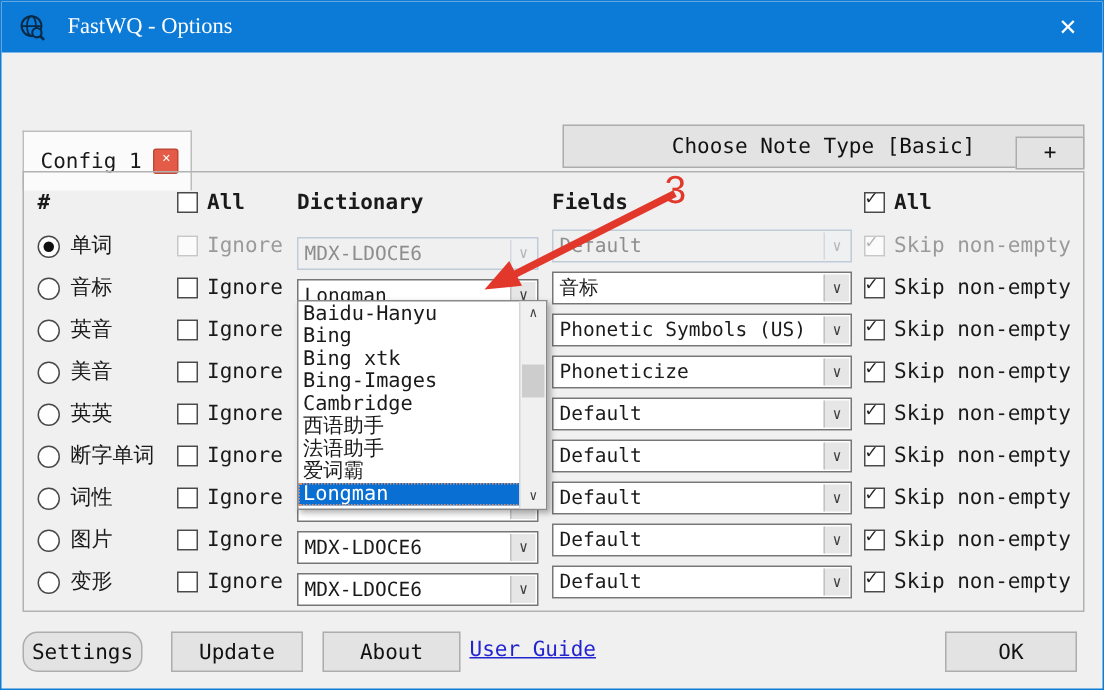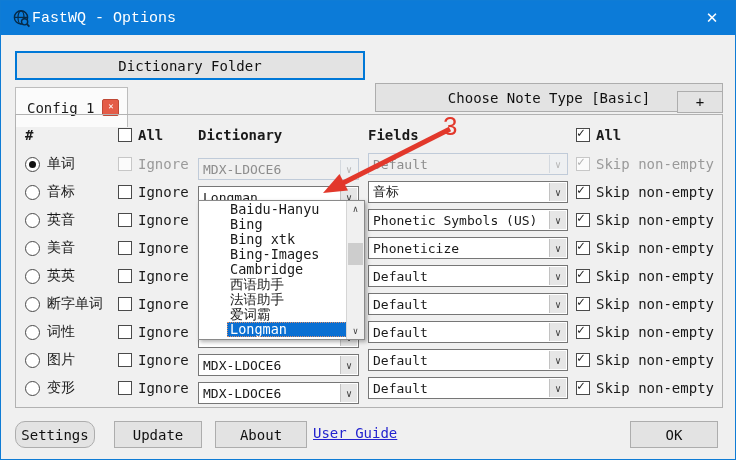--- a/index.html
+++ b/index.html
@@ -5,21 +5,21 @@
   html,body{margin:0;padding:0;background:#888;}
   .window{
     position:relative;width:736px;height:460px;box-sizing:border-box;
     background:#f0f0f0;border:1px solid #0f7cd5;overflow:hidden;
     font-family:"DejaVu Sans Mono","Liberation Mono",monospace;font-size:14px;color:#1a1a1a;
   }
   
   .titlebar{position:absolute;left:0;top:0;right:0;height:34px;background:#0c7bd8;
     display:flex;align-items:center;color:#fff;}
   .app-icon{margin-left:11px;flex:0 0 auto;}
-  .title{margin-left:1px;font-family:Liberation Mono, monospace;font-size:15px;}
+  .title{margin-left:14px;font-family:Liberation Serif, serif;font-size:15px;}
   .close-btn{position:absolute;right:0;top:0;width:46px;height:34px;display:flex;
     align-items:center;justify-content:center;font-family:"Liberation Sans",sans-serif;
     font-size:15px;color:#fff;cursor:default;}
   
   .btn{position:absolute;box-sizing:border-box;background:#e3e3e3;border:1px solid #adadad;
     display:flex;align-items:center;justify-content:center;font-family:inherit;font-size:14px;color:#111;}
   .btn-dictfolder{left:14px;top:50px;width:350px;height:29px;border:2px solid #0078d7;}
   .btn-notetype{left:374px;top:50px;width:348px;height:29px;margin-top:32px;}
   
   .tab{position:absolute;left:14px;top:86px;width:113px;height:40px;box-sizing:border-box;
@@ -55,21 +55,21 @@
   .combo .chev{position:absolute;right:1px;top:1px;bottom:1px;width:16px;background:#e6e6e6;
     border-left:1px solid #c2c2c2;display:flex;align-items:center;justify-content:center;
     font-size:10px;color:#3f3f3f;}
   .combo.dis{background:#f0f0f0;border-color:#c0cbd9;color:#8d8d8d;}
   .combo.dis .chev{background:#eef0f2;border-left-color:#d4d9df;color:#b6b6b6;}
   .c3 .combo{width:161px;margin-top:10px;}
   .c4 .combo{width:200px;}
   
   .dd{position:absolute;left:197px;top:199px;width:167px;height:140px;box-sizing:border-box;
     background:#fff;border:1px solid #8a8a8a;z-index:5;box-shadow:2px 2px 4px rgba(0,0,0,.3);}
-  .dd-items{position:absolute;left:0;top:1px;right:17px;padding-left:28px;}
+  .dd-items{position:absolute;left:0;top:1px;right:17px;}
   .dd-item{height:15px;line-height:15px;font-size:13.5px;padding-left:3px;white-space:nowrap;overflow:hidden;}
   .dd-item.selected{background:#0a6fd2;color:#fff;outline:1px dotted #d9906d;outline-offset:-1px;}
   .dd-scroll{position:absolute;right:0;top:0;bottom:0;width:17px;background:#f0f0f0;border-left:1px solid #d5d5d5;}
   .dd-up,.dd-down{position:absolute;left:0;right:0;height:16px;display:flex;align-items:center;
     justify-content:center;font-size:9px;color:#404040;}
   .dd-up{top:0;}
   .dd-down{bottom:0;}
   .dd-thumb{position:absolute;left:1px;right:1px;top:42px;height:22px;background:#cdcdcd;}
   
   .fbtn{top:420px;height:27px;}
@@ -93,21 +93,20 @@
       <line x1="2.4" y1="8.4" x2="15.6" y2="8.4" stroke="#072a47" stroke-width="1.2"></line>
       <circle cx="12.6" cy="12.8" r="3.1" fill="#0c7bd8" stroke="#072a47" stroke-width="1.4"></circle>
       <line x1="15" y1="15.2" x2="17.4" y2="17.6" stroke="#072a47" stroke-width="1.8"></line>
     </svg>
     <span class="title">FastWQ - Options</span>
     <div class="close-btn">
       <span>✕</span>
     </div>
   </div>
 
-  <div class="btn btn-dictfolder">Dictionary Folder</div>
   <div class="btn btn-notetype">Choose Note Type [Basic]</div>
 
   <div class="tab">
     <span>Config 1</span>
     <span class="tab-x">✕</span>
   </div>
   <div class="btn add-btn">+</div>
 
   <div class="pane">
 

